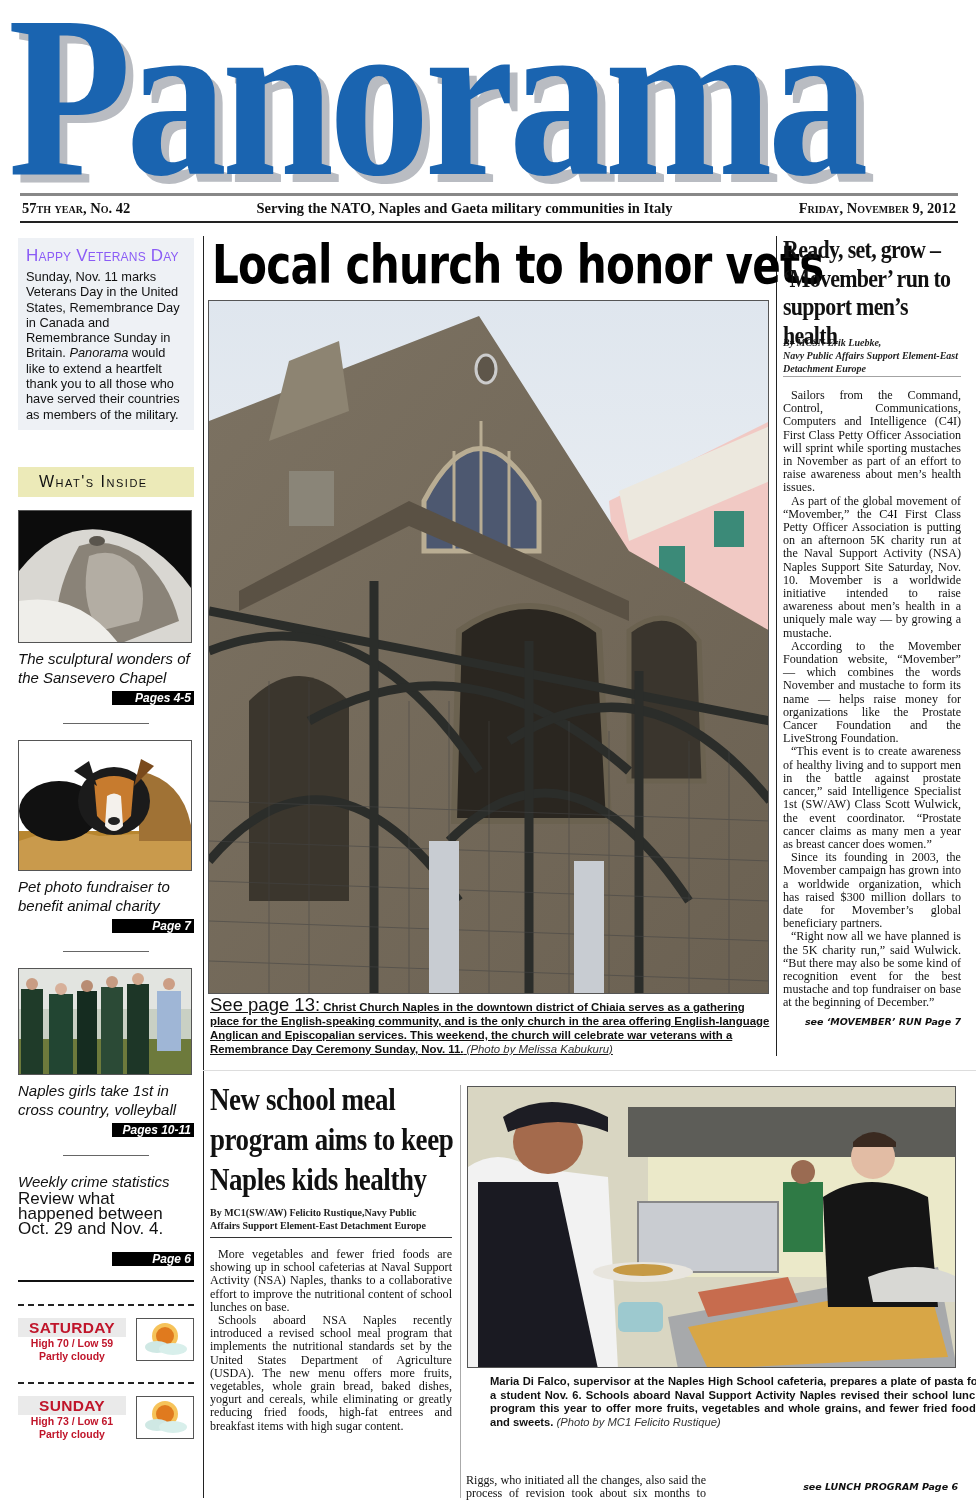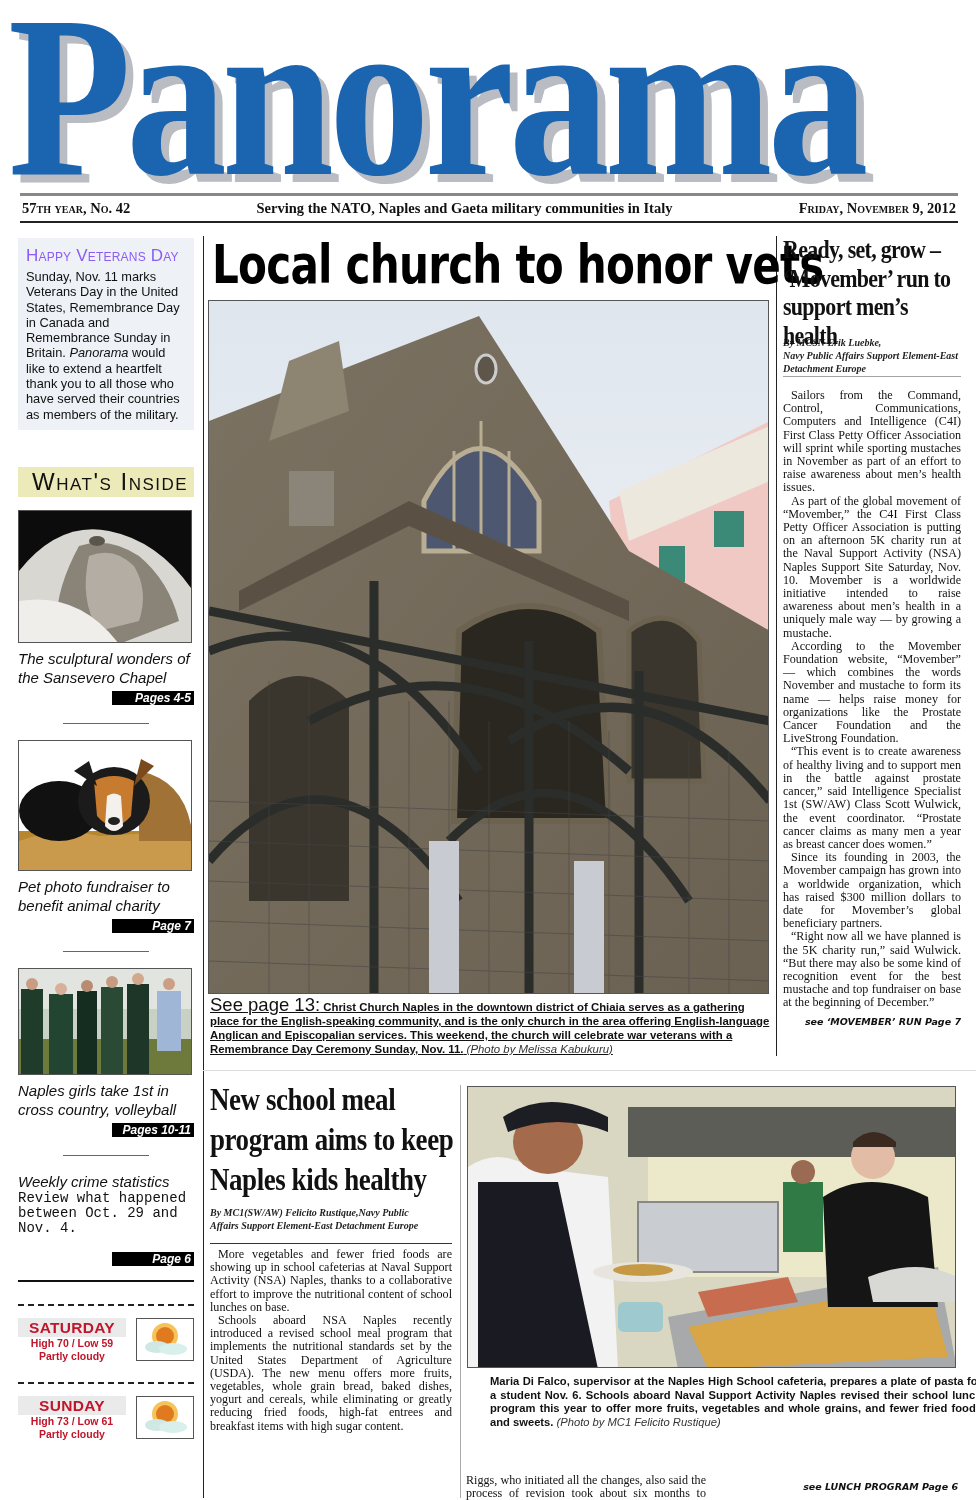--- a/index.html
+++ b/index.html
@@ -23,32 +23,32 @@
   }
   .folio .sc { font-variant: small-caps; }
 
   
   .leftcol { position: absolute; left: 18px; top: 238px; width: 176px; }
   .vetbox { background: #eef1f5; padding: 8px 8px 10px 8px; width: 176px; height: 192px; }
   .vet-title { font-family: "Liberation Sans", sans-serif; font-size: 17px; font-variant: small-caps; font-weight: normal; color: #8b5cf6; letter-spacing: 0.2px; }
   .vet-body { font-family: "Liberation Sans", sans-serif; font-size: 12.8px; line-height: 15.3px; margin-top: 3px; }
   .vet-body i { font-style: italic; }
   .inside-title {
-    margin-top: 37px; background: #eceab8; height: 30px; padding-left: 14px;
-    font-family: "Liberation Sans", sans-serif; font-size: 24px; font-variant: small-caps; letter-spacing: 1.5px; line-height: 30px;
+    margin-top: 37px; background: #eceab8; height: 30px; padding-left: 21px;
+    font-family: "Liberation Sans", sans-serif; font-size: 16px; font-variant: small-caps; letter-spacing: 1.5px; line-height: 30px;
   }
   .teaser-img { border: 1px solid #555; width: 174px; margin-top: 0; position: relative; overflow: hidden; }
   .teaser-cap { font-family: "Liberation Sans", sans-serif; font-style: italic; font-size: 15px; line-height: 19px; margin-top: 6px; }
   .page-tag {
     margin-left: auto; margin-top: 4px; background: #000; color: #fff; width: 82px; height: 14px;
     font-family: "Liberation Sans", sans-serif; font-style: italic; font-weight: bold; font-size: 12px; text-align: right; padding-right: 3px; line-height: 14px;
   }
   .short-rule { width: 86px; height: 1px; background: #666; margin: 18px auto 16px auto; }
   .crime-title { font-family: "Liberation Sans", sans-serif; font-style: italic; font-size: 15px; line-height: 19px; }
-  .crime-body { font-family: Liberation Mono, monospace; font-size: 14px; line-height: 15px; }
+  .crime-body { font-family: Liberation Sans, sans-serif; font-size: 17px; line-height: 15px; }
 
   .weather { position: absolute; left: 18px; top: 1280px; width: 176px; border-top: 2px solid #111; padding-top: 14px; }
   .wx-row { display: flex; justify-content: space-between; align-items: flex-start; height: 56px; }
   .wx-text { width: 108px; text-align: center; color: #c0152a; font-family: "Liberation Sans", sans-serif; font-weight: bold; }
   .wx-day { background: #eaeaea; font-size: 15.5px; line-height: 19px; letter-spacing: 0.3px; }
   .wx-line { font-size: 10.5px; line-height: 12.5px; }
   .wx-icon { width: 58px; height: 43px; border: 1px solid #555; position: relative; background: #fff; }
   .wx-sep { border-top: 2px dashed #222; margin: 8px 0 12px 0; height: 0; }
 
   
@@ -68,21 +68,21 @@
   
   .rightcol { position: absolute; left: 783px; top: 236px; width: 178px; }
   .right-head { font-family: "Liberation Serif", serif; font-size: 25.5px; line-height: 28.5px; letter-spacing: -0.8px; transform: scaleX(0.86); transform-origin: left top; width: 208px; }
   .byline { font-family: "Liberation Serif", serif; font-style: italic; font-weight: bold; font-size: 10px; line-height: 13px; margin-top: 12px; color: #222; padding-bottom: 1px; border-bottom: 1px solid #a3a3a3; }
   .body-text { font-family: "Liberation Serif", serif; font-size: 12.1px; line-height: 13.2px; text-align: justify; hyphens: manual; }
   .body-text p { text-indent: 8px; }
   .jump { font-family: "DejaVu Sans", sans-serif; font-style: italic; font-weight: bold; font-size: 9.5px; text-align: right; margin-top: 6px; }
 
   
   .lower-head { position: absolute; left: 210px; top: 1080px; width: 250px; font-family: "Liberation Serif", serif; font-size: 31px; line-height: 40px; letter-spacing: -0.5px; transform: scaleX(0.87); transform-origin: left top; width: 290px; }
-  .lower-byline { position: absolute; left: 210px; top: 1206px; width: 242px; font-family: "Liberation Serif", serif; font-style: italic; font-weight: bold; font-size: 10px; line-height: 13px; padding-bottom: 11px; border-bottom: 1px solid #333; color: #222; }
+  .lower-byline { position: absolute; left: 210px; top: 1206px; width: 242px; font-family: "Liberation Serif", serif; font-weight: bold; font-size: 10px; line-height: 13px; padding-bottom: 5px; border-bottom: 1px solid #333; color: #222; }
   .lower-body { position: absolute; left: 210px; top: 1248px; width: 242px; }
   .cafe-photo { position: absolute; left: 467px; top: 1086px; width: 489px; height: 282px; border: 1px solid #555; overflow: hidden; }
   .cafe-cap { position: absolute; left: 490px; top: 1375px; width: 492px; font-family: "Liberation Sans", sans-serif; font-weight: bold; font-size: 11.2px; line-height: 13.5px; text-align: justify; }
   .cafe-cols { position: absolute; left: 466px; top: 1434px; width: 492px; display: flex; justify-content: space-between; }
   .cafe-cols .c { width: 240px; margin-top: 40px; }
 </style>
 </head>
 <body>
 
 <div class="masthead">

